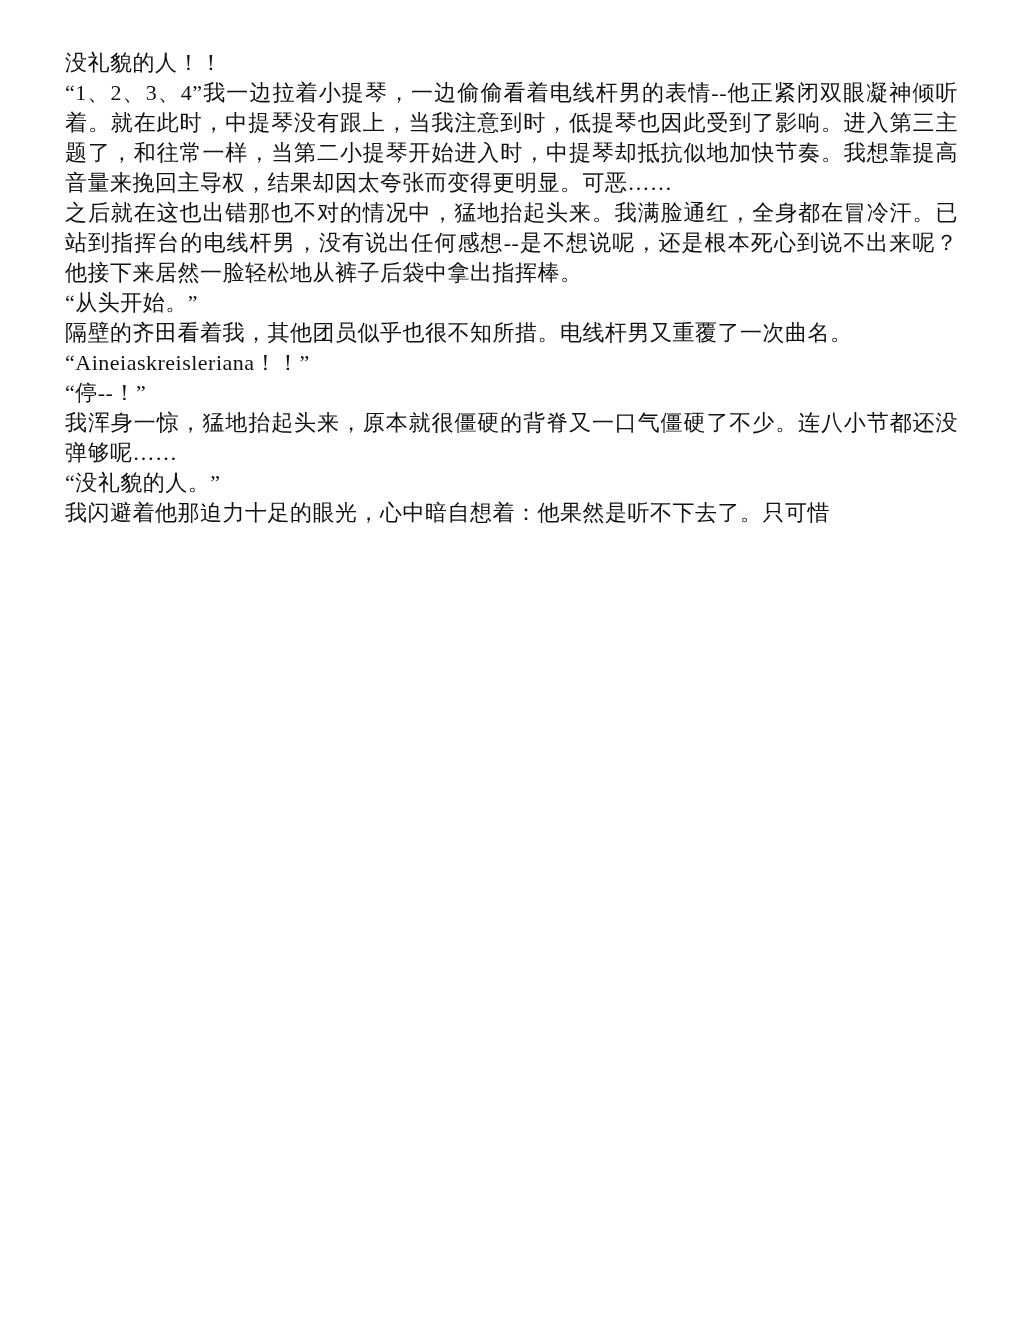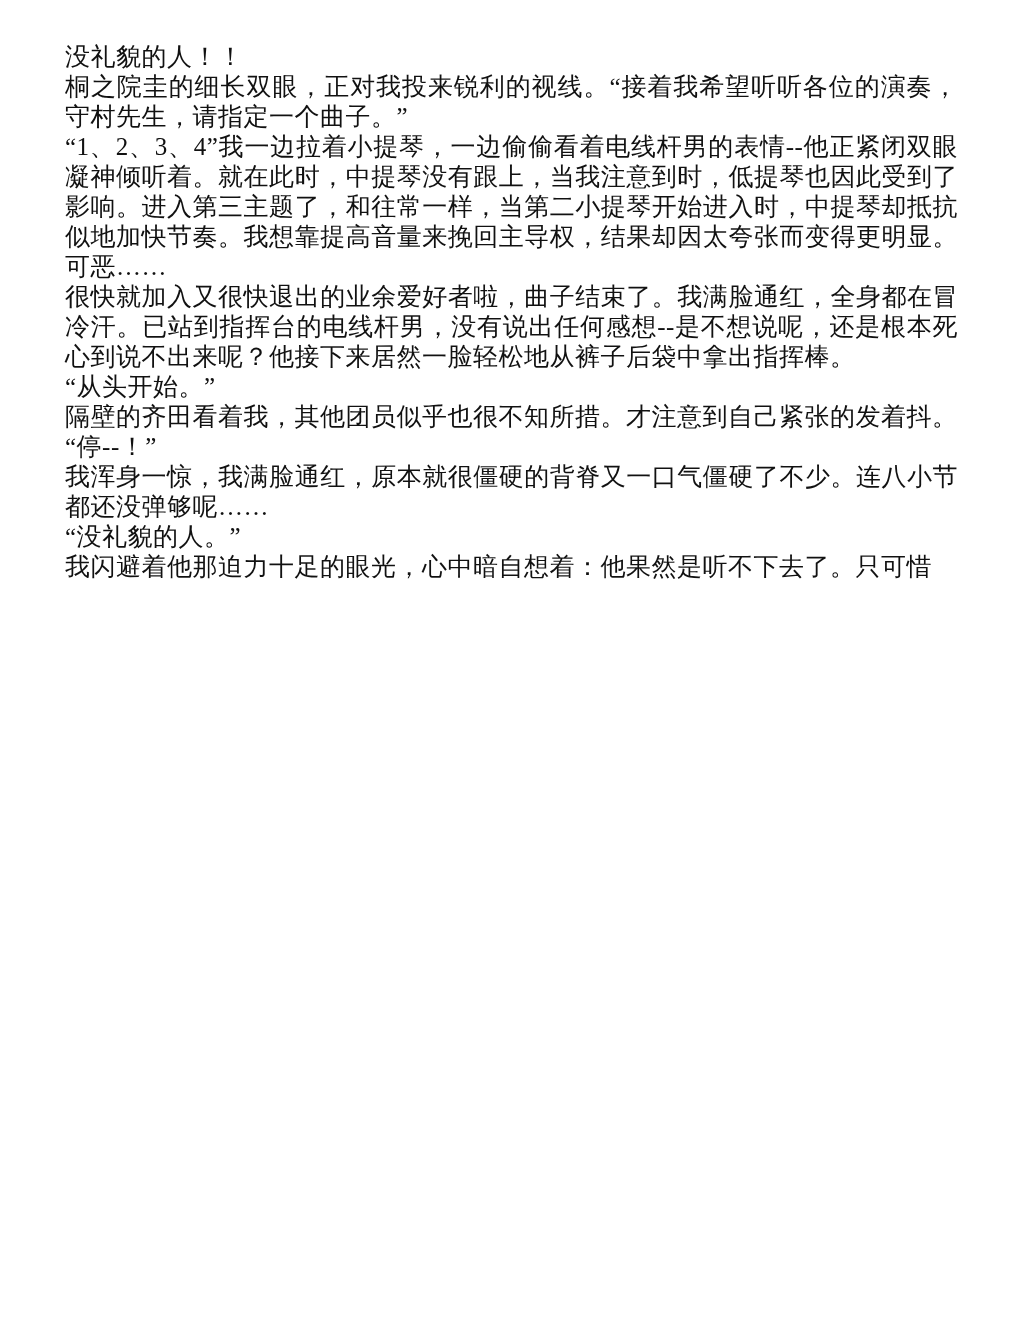--- a/index.html
+++ b/index.html
@@ -9,43 +9,43 @@
   body {
     width: 1021px;
     height: 1321px;
     background: #ffffff;
     position: relative;
     overflow: hidden;
   }
   .page {
     position: absolute;
     left: 65px;
-    top: 42px;
+    top: 48px;
     width: 893px;
     font-family: "Liberation Serif", "DejaVu Serif", serif;
-    font-size: 25px;
+    font-size: 22px;
     line-height: 30px;
     color: #111111;
     letter-spacing: 0.5px;
   }
   .page p {
     margin: 0;
     padding: 0;
     text-align: justify;
     word-break: normal;
     overflow-wrap: normal;
   }
 </style>
 </head>
 <body>
 
 <div class="page">
   <p>没礼貌的人！！</p>
-  <p>桐之院圭的细长双眼，正对我投来锐利的视线。“接着我希望听听各位的演奏，守村先生，请指定一个曲子。”</p>
   <p>“1、2、3、4”我一边拉着小提琴，一边偷偷看着电线杆男的表情--他正紧闭双眼凝神倾听着。就在此时，中提琴没有跟上，当我注意到时，低提琴也因此受到了影响。进入第三主题了，和往常一样，当第二小提琴开始进入时，中提琴却抵抗似地加快节奏。我想靠提高音量来挽回主导权，结果却因太夸张而变得更明显。可恶……</p>
-  <p>很快就加入又很快退出的业余爱好者啦，曲子结束了。我满脸通红，全身都在冒冷汗。已站到指挥台的电线杆男，没有说出任何感想--是不想说呢，还是根本死心到说不出来呢？他接下来居然一脸轻松地从裤子后袋中拿出指挥棒。</p>
+  <p>之后就在这也出错那也不对的情况中，猛地抬起头来。我满脸通红，全身都在冒冷汗。已站到指挥台的电线杆男，没有说出任何感想--是不想说呢，还是根本死心到说不出来呢？他接下来居然一脸轻松地从裤子后袋中拿出指挥棒。</p>
   <p>“从头开始。”</p>
-  <p>隔壁的齐田看着我，其他团员似乎也很不知所措。才注意到自己紧张的发着抖。</p>
+  <p>隔壁的齐田看着我，其他团员似乎也很不知所措。电线杆男又重覆了一次曲名。</p>
+  <p>“Aineiaskreisleriana！！”</p>
   <p>“停--！”</p>
-  <p>我浑身一惊，我满脸通红，原本就很僵硬的背脊又一口气僵硬了不少。连八小节都还没弹够呢……</p>
+  <p>我浑身一惊，猛地抬起头来，原本就很僵硬的背脊又一口气僵硬了不少。连八小节都还没弹够呢……</p>
   <p>“没礼貌的人。”</p>
   <p>我闪避着他那迫力十足的眼光，心中暗自想着：他果然是听不下去了。只可惜</p>
 </div>
 
 </body></html>

